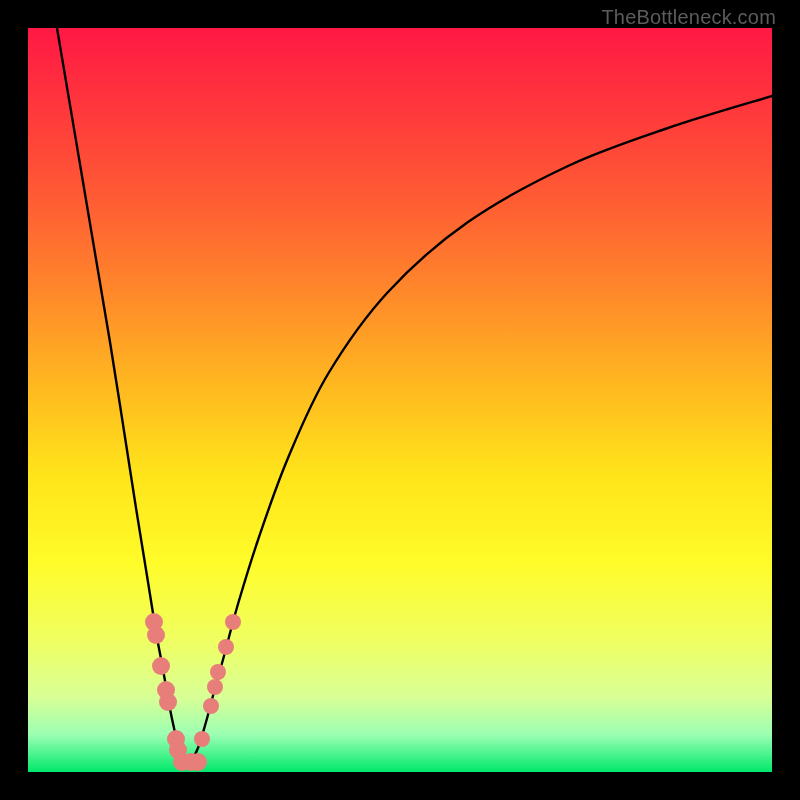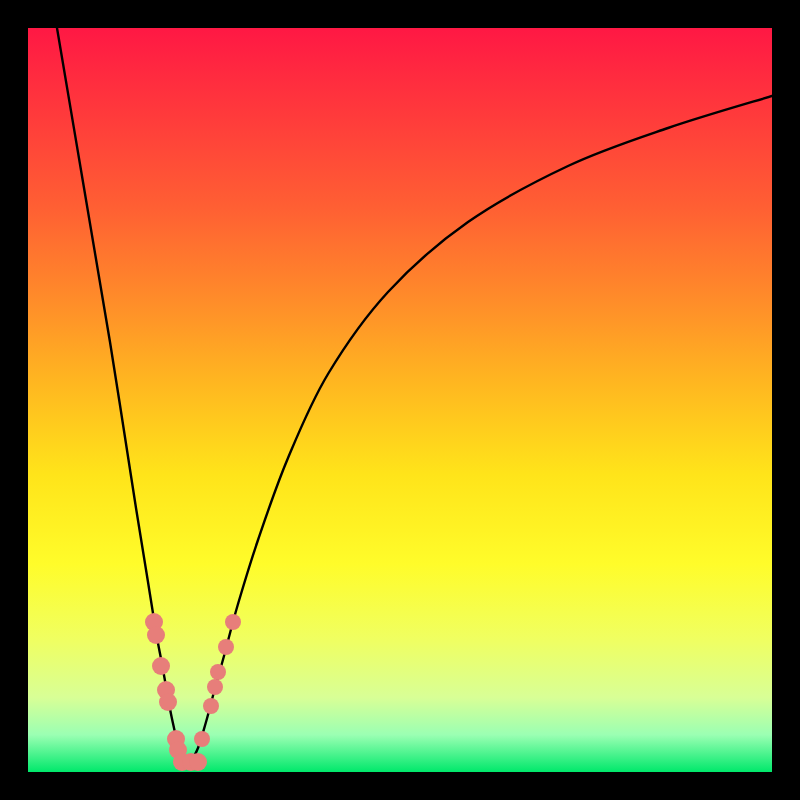--- a/index.html
+++ b/index.html
@@ -56,20 +56,21 @@
     left: 0;
   }
   .dot {
     fill: #e77e7a;
   }
 </style>
 </head>
 <body>
 
 <div class="frame">
+  <div class="watermark">TheBottleneck.com</div>
   <div class="plot">
     <svg class="curve" width="744" height="744" viewBox="0 0 744 744">
       <g id="curve-group">
           <path d="M 29 0 C 33.3 25.7, 46.2 101.7, 55 154 C 63.8 206.3, 73.2 259.7, 82 314 C 90.8 368.3, 101.7 440.0, 108 480 C 114.3 520.0, 116.7 533.3, 120 554 C 123.3 574.7, 125.7 590.3, 128 604 C 130.3 617.7, 132.2 626.0, 134 636 C 135.8 646.0, 137.5 655.7, 139 664 C 140.5 672.3, 141.8 680.0, 143 686 C 144.2 692.0, 144.7 694.0, 146 700 C 147.3 706.0, 149.5 716.0, 151 722 C 152.5 728.0, 154.3 733.7, 155 736" fill="none" stroke="#000000" stroke-width="2.4" stroke-linecap="round"></path>
           <path d="M 160 739 C 161.7 735.8, 167.0 727.5, 170 720 C 173.0 712.5, 175.3 703.3, 178 694 C 180.7 684.7, 183.0 675.0, 186 664 C 189.0 653.0, 192.0 642.7, 196 628 C 200.0 613.3, 204.3 595.3, 210 576 C 215.7 556.7, 221.7 536.3, 230 512 C 238.3 487.7, 248.3 457.7, 260 430 C 271.7 402.3, 283.3 373.7, 300 346 C 316.7 318.3, 336.7 289.3, 360 264 C 383.3 238.7, 410.0 215.0, 440 194 C 470.0 173.0, 506.7 153.7, 540 138 C 573.3 122.3, 606.0 111.7, 640 100 C 674.0 88.3, 726.7 73.3, 744 68" fill="none" stroke="#000000" stroke-width="2.4" stroke-linecap="round"></path>
         </g>
       <g id="dots-group">
           <circle cx="126" cy="594" r="9" class="dot"></circle>
           <circle cx="128" cy="607" r="9" class="dot"></circle>
           <circle cx="133" cy="638" r="9" class="dot"></circle>

